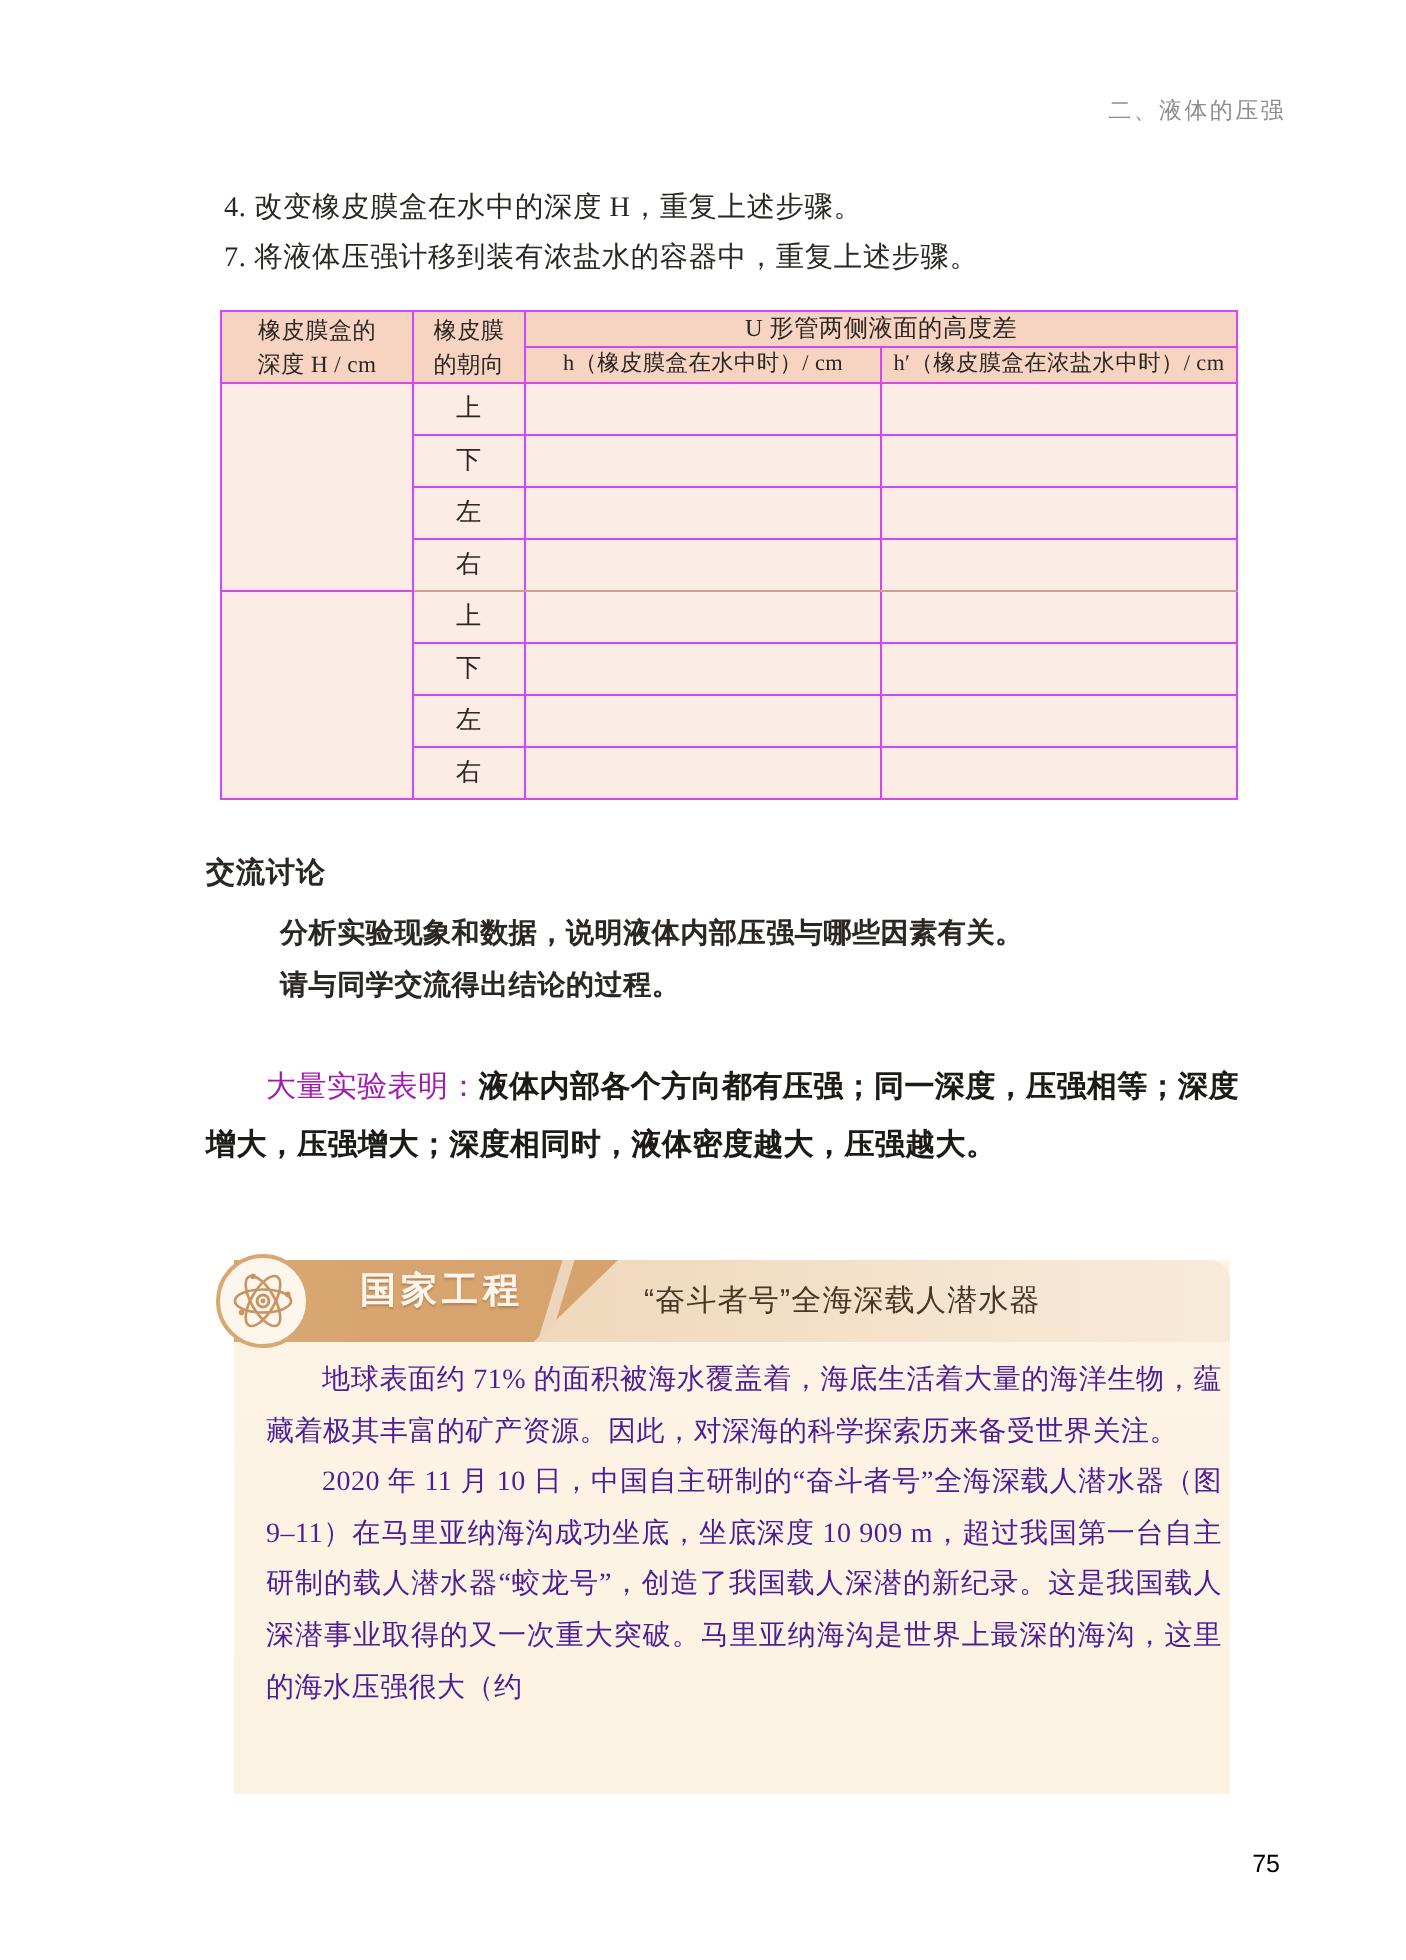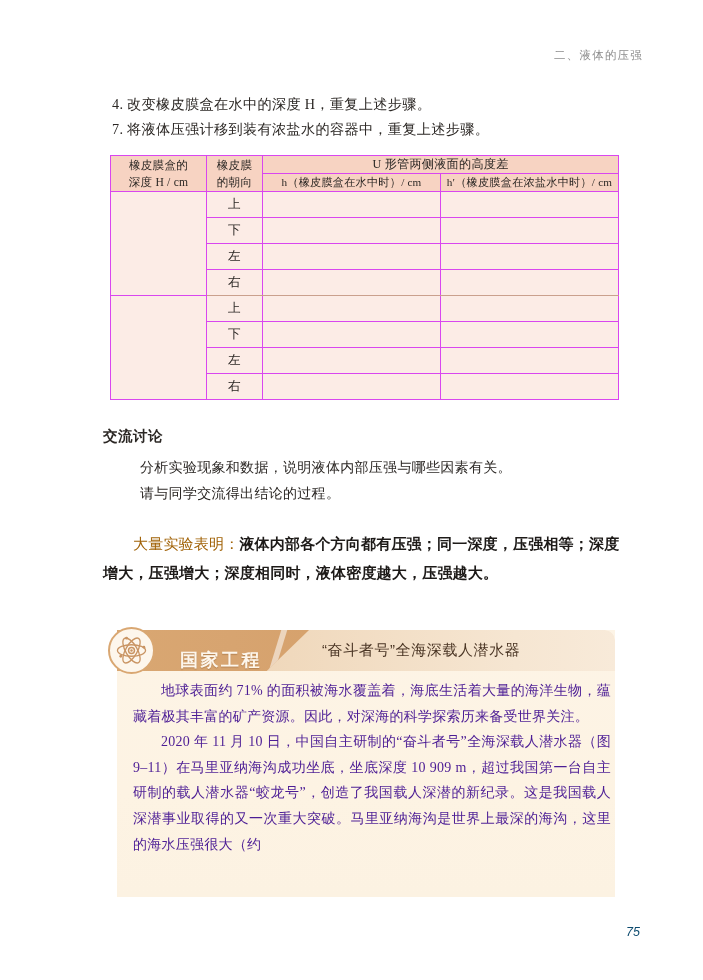--- a/index.html
+++ b/index.html
@@ -114,20 +114,21 @@
     font-family: "Liberation Sans", "DejaVu Sans", sans-serif;
     font-weight: bold;
     color: #2b2724;
     letter-spacing: 0.5px;
   }
   .discussion-body {
     position: absolute;
     top: 455px;
     left: 140px;
     right: 70px;
+    font-weight: bold;
   }
   .discussion-body p {
     margin: 0;
     font-size: 14px;
     line-height: 26px;
     color: #2b2724;
     letter-spacing: 0.3px;
     white-space: nowrap;
   }
 
@@ -138,21 +139,21 @@
     left: 103px;
     right: 74px;
     font-size: 15px;
     line-height: 29px;
     letter-spacing: 0.2px;
     text-indent: 30px;
     color: #1d1a18;
   }
   .conclusion .lead {
     font-weight: normal;
-    color: #a16207;
+    color: #a21caf;
   }
   .conclusion .bold {
     font-weight: bold;
   }
 
   
   .feature-box {
     position: absolute;
     top: 630px;
     left: 117px;
@@ -187,21 +188,21 @@
     content: "";
     position: absolute;
     right: 28px; top: 0; bottom: 0;
     width: 6px;
     background: rgba(255,255,255,0.55);
     transform: skewX(-17deg);
   }
   .banner-label {
     position: absolute;
     left: 63px;
-    top: 18px;
+    top: 3px;
     font-size: 18px;
     font-weight: bold;
     color: #fdf6ec;
     letter-spacing: 2.5px;
     font-family: "Liberation Sans", "DejaVu Sans", sans-serif;
     text-shadow: 0 1px 1px rgba(140,90,45,0.45);
   }
   .banner-title {
     position: absolute;
     left: 205px;
@@ -244,23 +245,22 @@
     text-align: justify;
   }
   .feature-text p + p { margin-top: 0; }
 
   
   .folio {
     position: absolute;
     bottom: 41px;
     right: 63px;
     font-size: 12.5px;
-    color: #0c4a6e;
-    font-family: "Liberation Sans", "DejaVu Sans", sans-serif;
-    font-style: italic;
+    color: #000000;
+    font-family: "Liberation Sans", "DejaVu Sans", sans-serif;
   }
 </style>
 </head>
 <body>
 
 <div class="page">
 
   <div class="running-head">二、液体的压强</div>
 
   <div class="steps">

